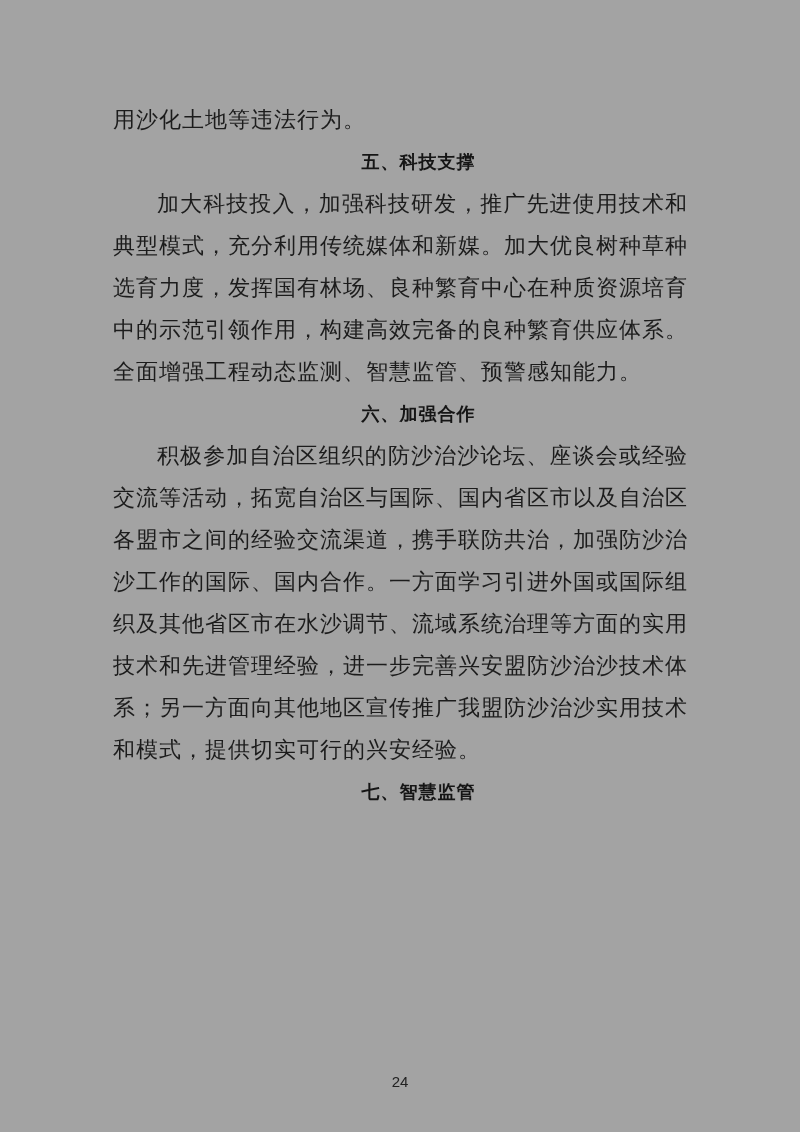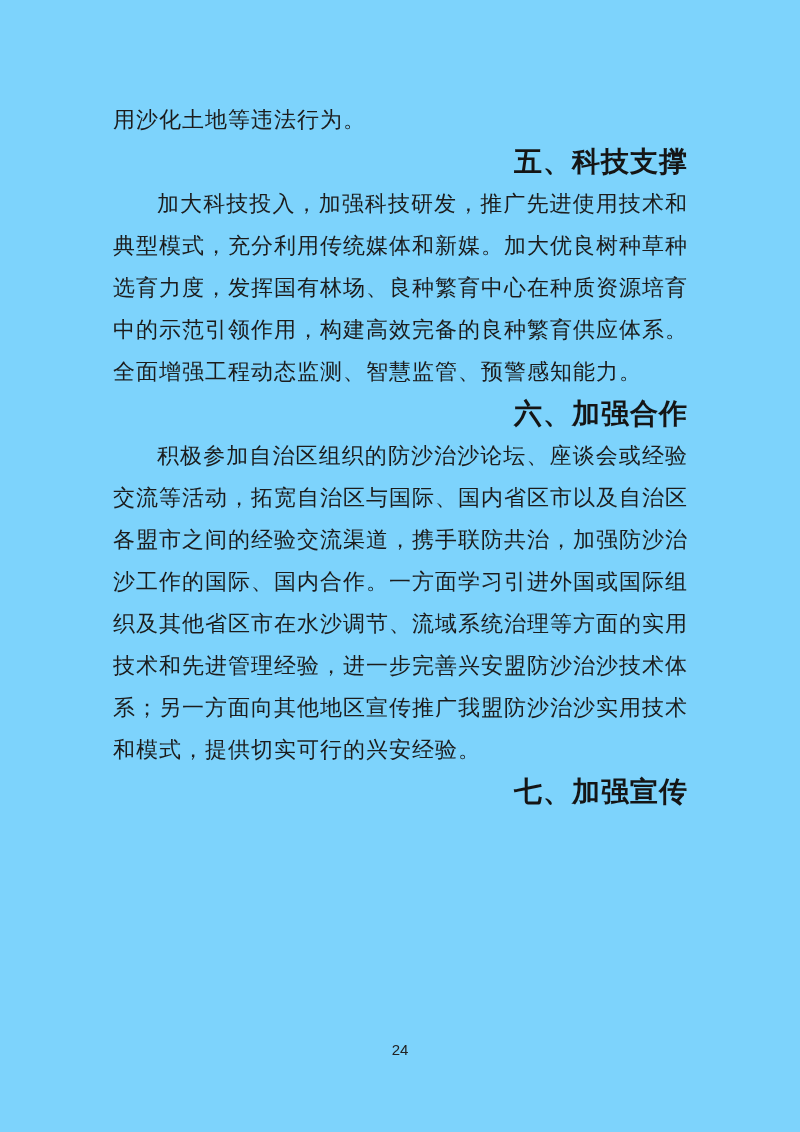--- a/index.html
+++ b/index.html
@@ -4,21 +4,21 @@
 <style>
   html, body {
     margin: 0;
     padding: 0;
     background: #ffffff;
   }
   .page {
     position: relative;
     width: 800px;
     height: 1132px;
-    background: #7dd3fc;
+    background: #a3a3a3;
     overflow: hidden;
     font-family: "Liberation Serif", serif;
     color: #1c1c1c;
   }
   .content {
     position: absolute;
     left: 113px;
     top: 99px;
     width: 575px;
     font-size: 22px;
@@ -33,44 +33,44 @@
   }
   .para {
     text-indent: 2em;
   }
   .cont {
     text-indent: 0;
   }
   .heading {
     font-family: "Liberation Sans", sans-serif;
     font-weight: bold;
-    font-size: 28px;
+    font-size: 18px;
     line-height: 42px;
     text-indent: 2em;
-    text-align: right;
+    text-align: center;
     color: #151515;
   }
   .page-number {
     position: absolute;
     left: 0;
-    top: 1040px;
+    top: 1072px;
     width: 100%;
     text-align: center;
     font-family: "Liberation Sans", sans-serif;
     font-size: 15px;
     line-height: 20px;
     color: #222222;
   }
 </style>
 </head>
 <body>
 
 <div class="page">
   <div class="content">
     <p class="cont">用沙化土地等违法行为。</p>
     <h2 class="heading">五、科技支撑</h2>
     <p class="para">加大科技投入，加强科技研发，推广先进使用技术和典型模式，充分利用传统媒体和新媒。加大优良树种草种选育力度，发挥国有林场、良种繁育中心在种质资源培育中的示范引领作用，构建高效完备的良种繁育供应体系。全面增强工程动态监测、智慧监管、预警感知能力。</p>
     <h2 class="heading">六、加强合作</h2>
     <p class="para">积极参加自治区组织的防沙治沙论坛、座谈会或经验交流等活动，拓宽自治区与国际、国内省区市以及自治区各盟市之间的经验交流渠道，携手联防共治，加强防沙治沙工作的国际、国内合作。一方面学习引进外国或国际组织及其他省区市在水沙调节、流域系统治理等方面的实用技术和先进管理经验，进一步完善兴安盟防沙治沙技术体系；另一方面向其他地区宣传推广我盟防沙治沙实用技术和模式，提供切实可行的兴安经验。</p>
-    <h2 class="heading">七、加强宣传</h2>
+    <h2 class="heading">七、智慧监管</h2>
   </div>
   <div class="page-number">24</div>
 </div>
 
 </body></html>

